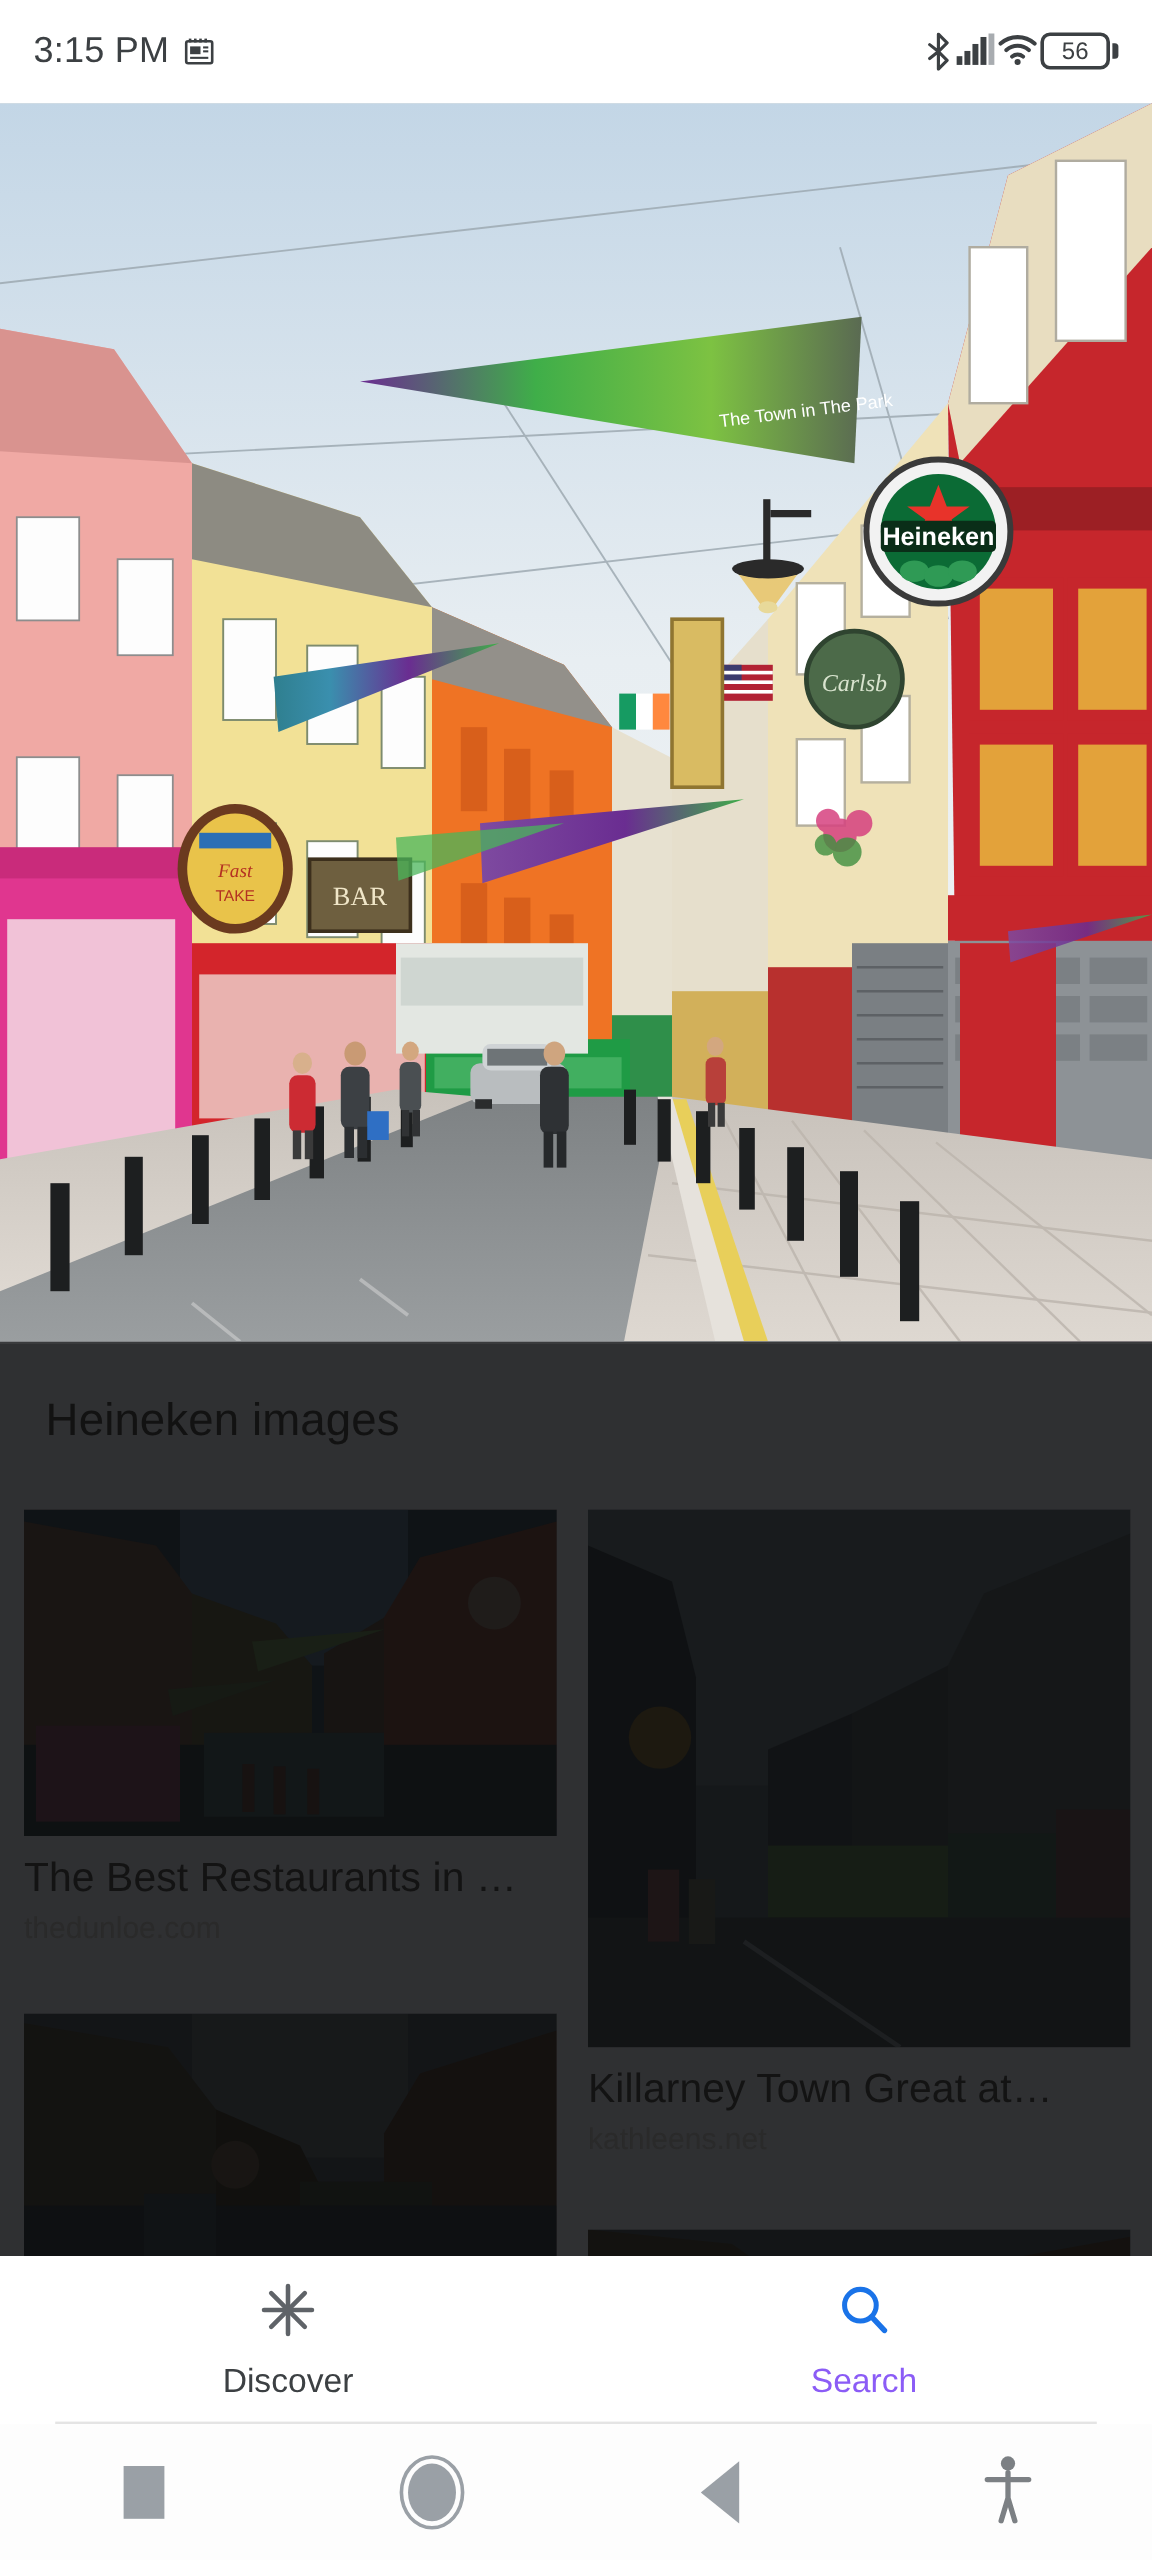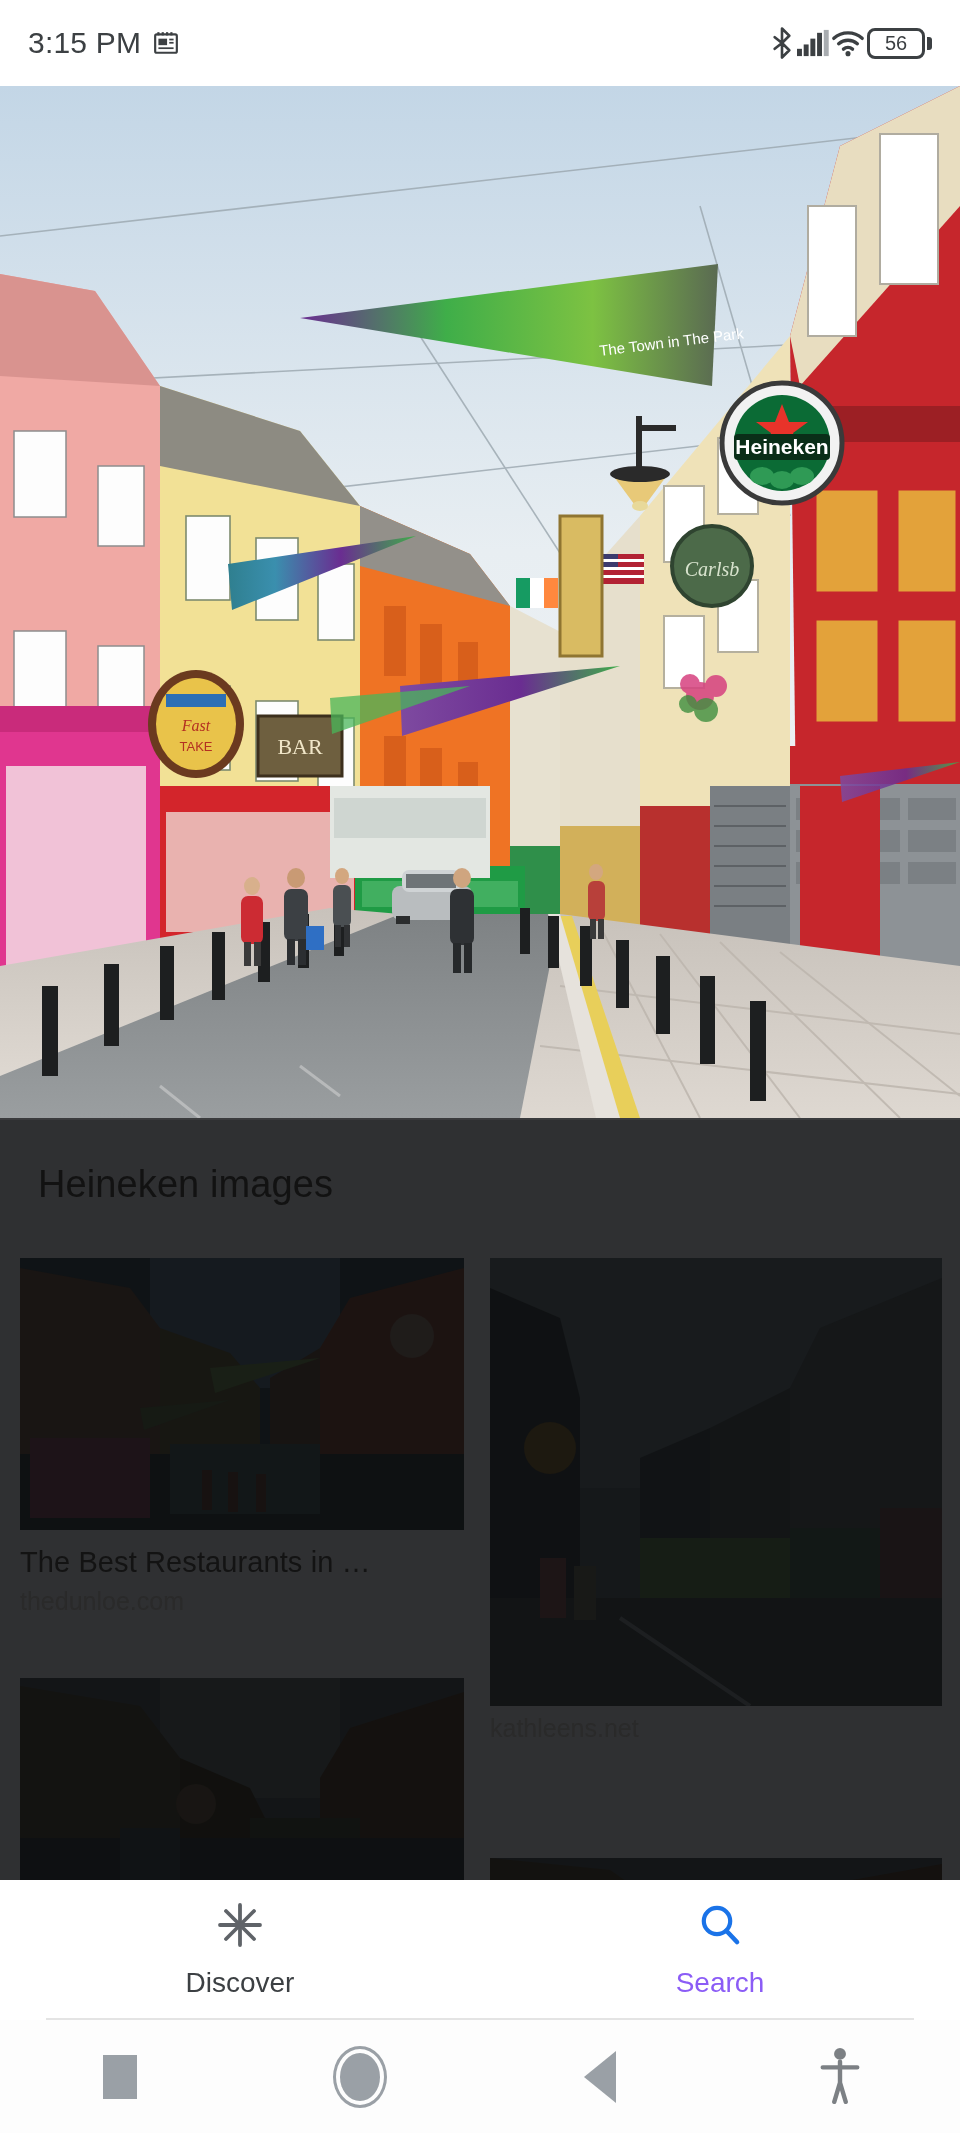--- a/index.html
+++ b/index.html
@@ -12,21 +12,21 @@
   .screen { position: relative; width: 960px; height: 2133px; background: #ffffff; }
 
   
   .status-bar {
     position: absolute; top: 0; left: 0; width: 960px; height: 86px;
     background: #ffffff; display: flex; align-items: center;
     justify-content: space-between; padding: 0 28px;
   }
   .status-left { display: flex; align-items: center; gap: 12px; }
   .status-time { font-size: 30px; color: #3c4043; letter-spacing: .2px; }
-  .status-right { display: flex; align-items: center; gap: 2px; }
+  .status-right { display: flex; align-items: flex-start; gap: 2px; }
   .ic { display: block; }
 
   .battery-wrap { position: relative; display: flex; align-items: center; }
   .battery-body {
     width: 58px; height: 31px; border: 3px solid #3c4043; border-radius: 8px;
     display: flex; align-items: center; justify-content: center;
   }
   .battery-txt { font-size: 20px; color: #3c4043; line-height: 1; }
   .battery-cap { width: 5px; height: 13px; background: #3c4043; border-radius: 0 3px 3px 0; margin-left: 2px; }
 
@@ -47,21 +47,21 @@
     position: absolute; top: 1163px; left: 38px;
     font-size: 38px; color: #121212; letter-spacing: .1px;
   }
   .cards {
     position: absolute; top: 1258px; left: 0; width: 960px; height: 622px;
   }
   .card { position: absolute; }
   .card-thumb { width: 100%; overflow: hidden; background: #262626; display: block; }
   .card-thumb svg { display: block; width: 100%; height: 100%; }
   .card-title {
-    font-size: 29px; color: #131313; margin-top: 16px;
+    font-size: 34px; color: #131313; margin-top: 16px;
     white-space: nowrap; overflow: hidden; letter-spacing: .1px;
   }
   .card-src {
     font-size: 25px; color: #2a2a2a; margin-top: 8px;
     white-space: nowrap; overflow: hidden;
   }
 
   .card-1 { left: 20px; top: 0px; width: 444px; }
   .card-1 .card-thumb { height: 272px; }
   .card-2 { left: 490px; top: 0px; width: 452px; }
@@ -504,20 +504,21 @@
           <rect x="300" y="270" width="90" height="70" fill="#24302c"></rect>
           <rect x="390" y="250" width="62" height="100" fill="#32282a"></rect>
           <circle cx="60" cy="190" r="26" fill="#3a3220"></circle>
           <rect x="0" y="340" width="452" height="108" fill="#24282b"></rect>
           <path d="M130 360 L260 448" stroke="#3a3f42" stroke-width="4" fill="none"></path>
           <rect x="50" y="300" width="26" height="60" fill="#3a2a2c"></rect>
           <rect x="84" y="308" width="22" height="54" fill="#30322e"></rect>
           <rect x="0" y="0" width="452" height="448" fill="#000000" opacity=".5"></rect>
         </svg>
       </div>
+      <div class="card-title">Killarney Town Great at…</div>
       <div class="card-src">kathleens.net</div>
     </div>
 
     <div class="card card-3">
       <div class="card-thumb">
         <svg viewBox="0 0 444 230" preserveAspectRatio="none">
           <rect width="444" height="230" fill="#2c3033"></rect>
           <rect x="140" y="0" width="180" height="120" fill="#33383b"></rect>
           <polygon points="0,8 120,28 160,80 160,220 0,220" fill="#2c2a26"></polygon>
           <polygon points="444,14 330,50 300,100 300,222 444,222" fill="#2e2622"></polygon>

